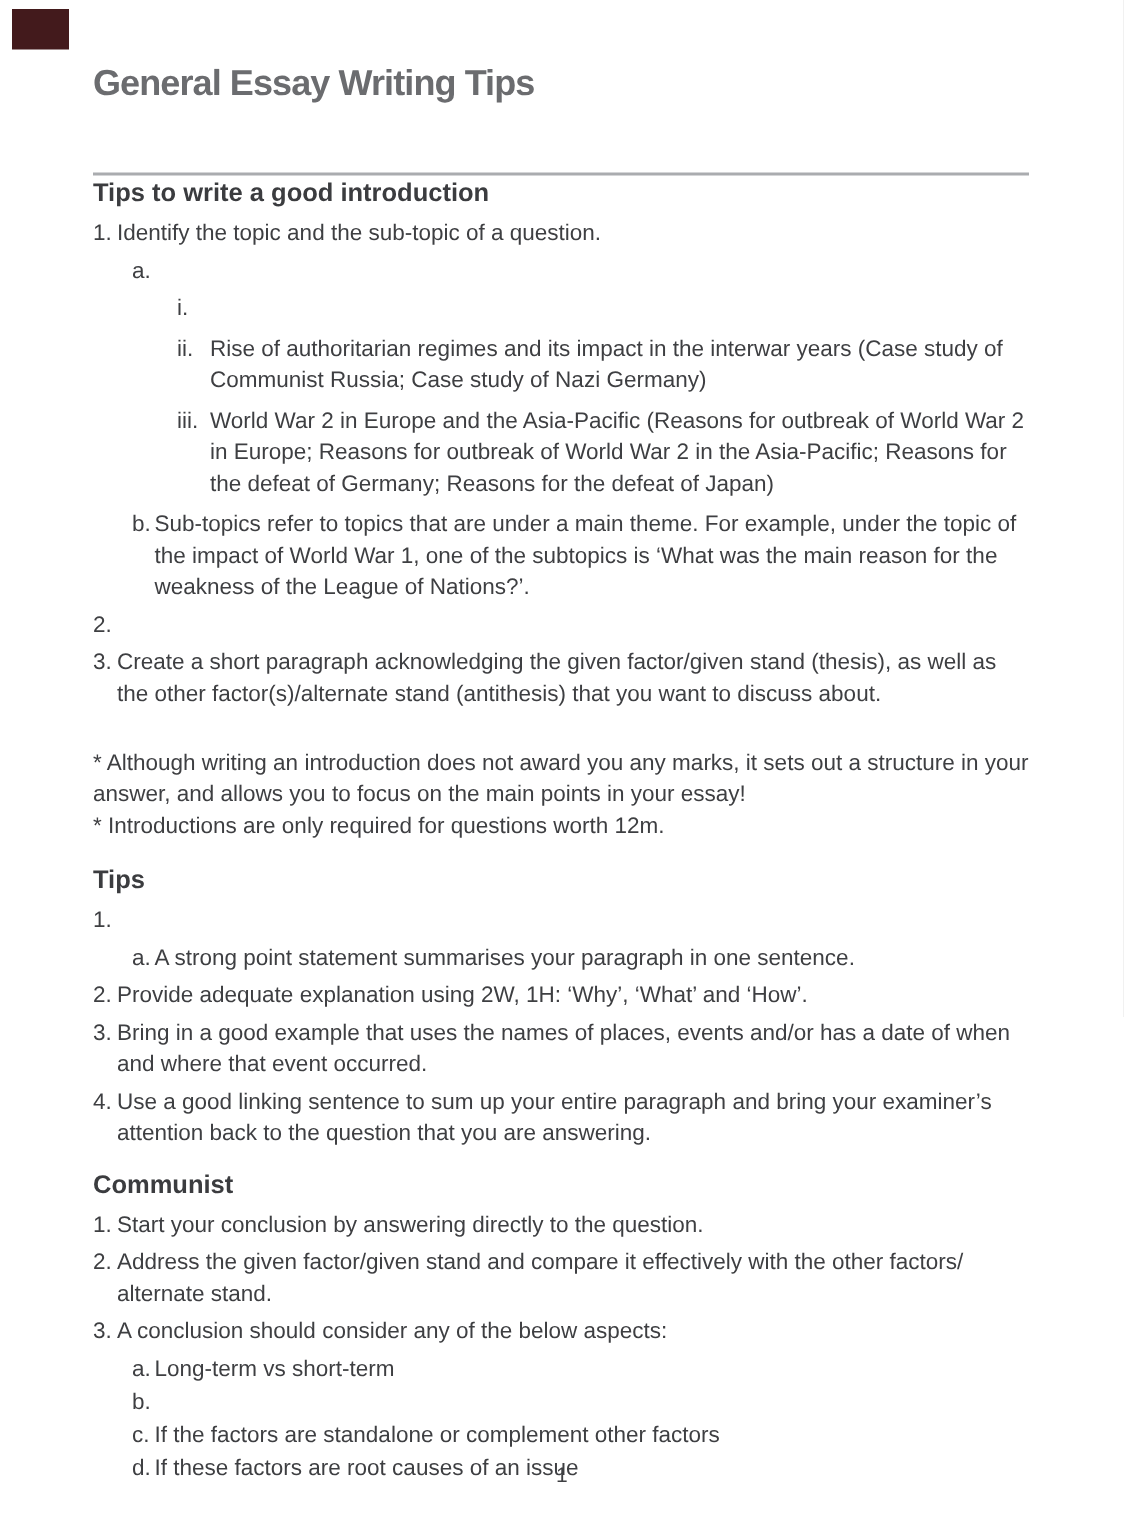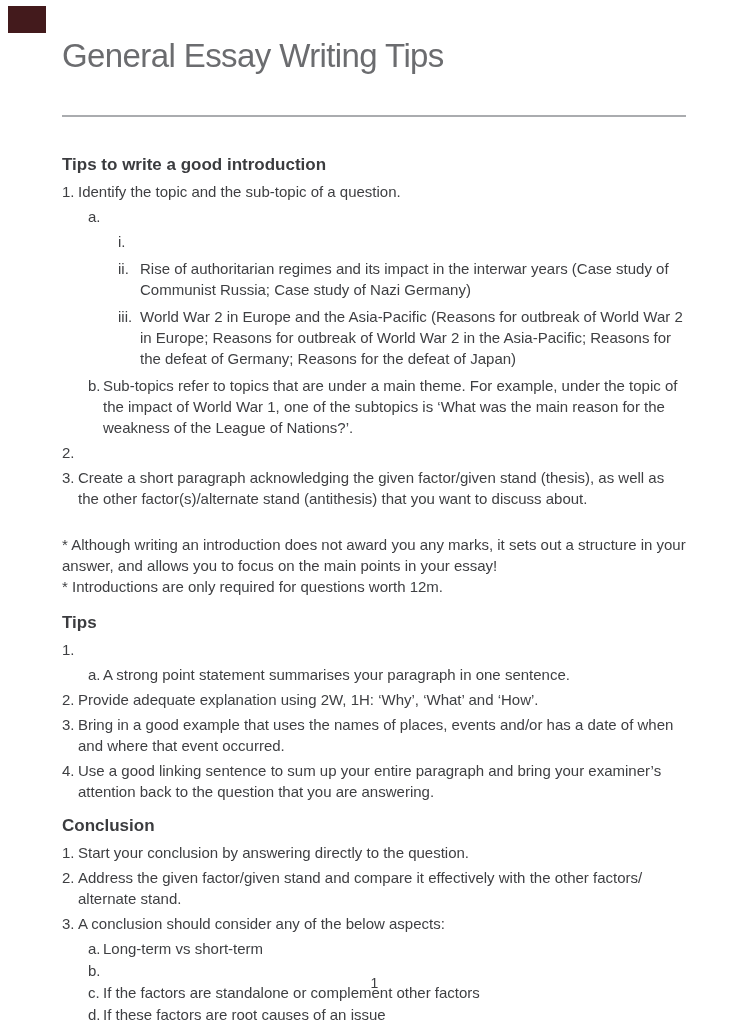--- a/index.html
+++ b/index.html
@@ -12,33 +12,33 @@
     color:#3e3f42;
     overflow:hidden;
     box-sizing:border-box;
   }
   .corner-mark {
     position:absolute; left:8px; top:6px;
     width:38px; height:27px;
   }
   .content { padding:36px 63px 0 62px; }
   h1.title {
-    margin:0; font-size:33px; line-height:40px;
-    font-weight:400; letter-spacing:-0.6px;
+    margin:0; font-size:24px; line-height:40px;
+    font-weight:700; letter-spacing:-0.6px;
     color:#6b6c6f;
   }
   hr.rule {
     border:none; border-top:2px solid #aaacaf;
     margin:39px 0 0 0;
   }
   h2.sec-heading {
     font-size:17px; line-height:24px; font-weight:700;
     color:#3b3c3f; margin:0 0 4px 0;
   }
-  .sec-intro h2.sec-heading { margin-top:36px; }
+  .sec-intro h2.sec-heading { }
   .sec-body h2.sec-heading { margin-top:14px; }
   .sec-conclusion h2.sec-heading { margin-top:12px; }
   .li {
     display:flex; align-items:flex-start;
     font-size:15px; line-height:21px;
     margin-bottom:4px;
   }
   .li .mk { flex-shrink:0; }
   .lv1 .mk { flex-basis:16px; }
   .lv2 { margin-left:26px; }
@@ -120,21 +120,21 @@
         <span class="mk">3.</span>
         <span class="tx">Bring in a good example that uses the names of places, events and/or has a date of when and where that event occurred.</span>
       </div>
       <div class="li lv1">
         <span class="mk">4.</span>
         <span class="tx">Use a good linking sentence to sum up your entire paragraph and bring your examiner’s attention back to the question that you are answering.</span>
       </div>
     </section>
 
     <section class="sec-conclusion">
-      <h2 class="sec-heading">Conclusion</h2>
+      <h2 class="sec-heading">Communist</h2>
 
       <div class="li lv1">
         <span class="mk">1.</span>
         <span class="tx">Start your conclusion by answering directly to the question.</span>
       </div>
       <div class="li lv1">
         <span class="mk">2.</span>
         <span class="tx">Address the given factor/given stand and compare it effectively with the other factors/ alternate stand.</span>
       </div>
       <div class="li lv1">

